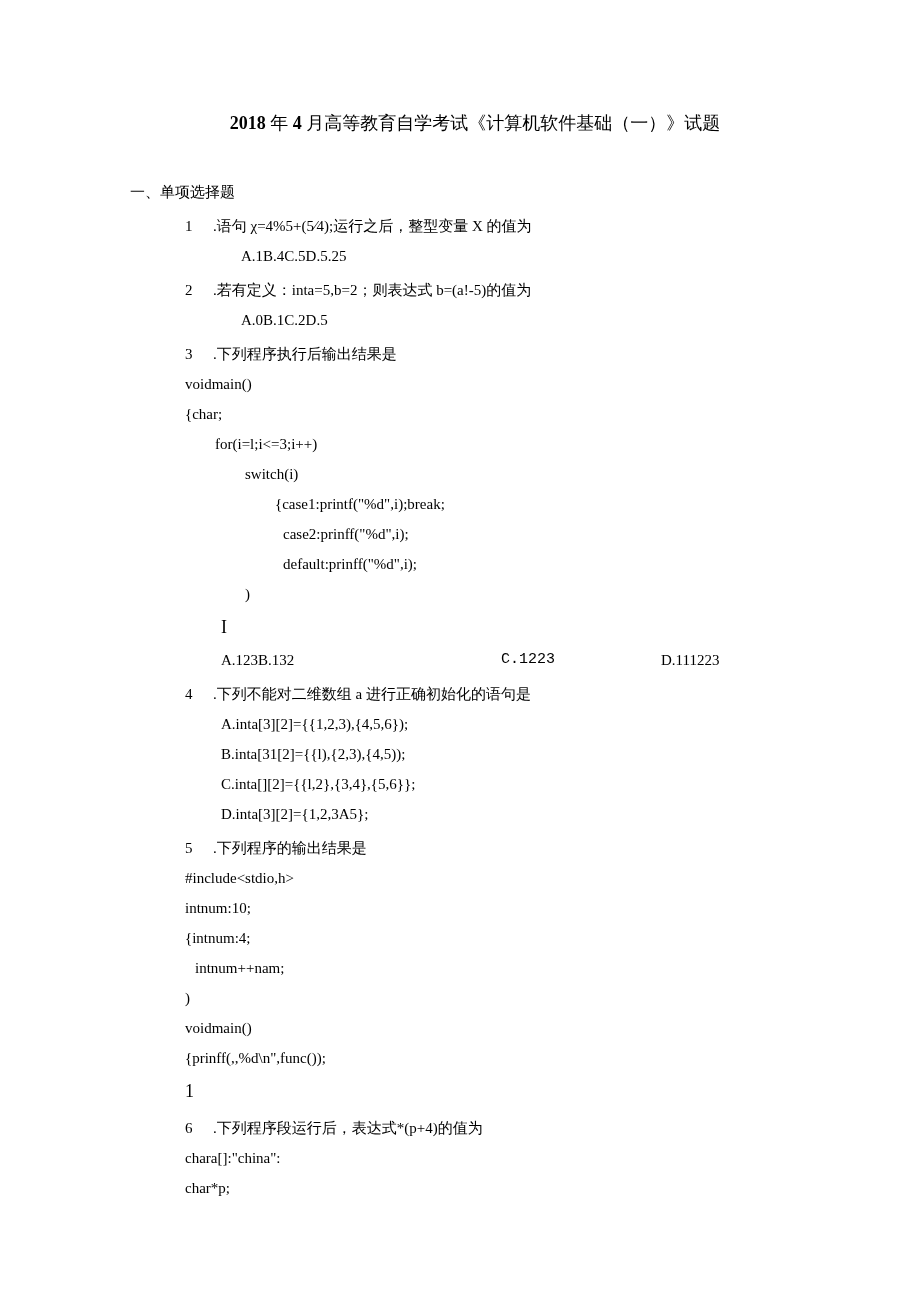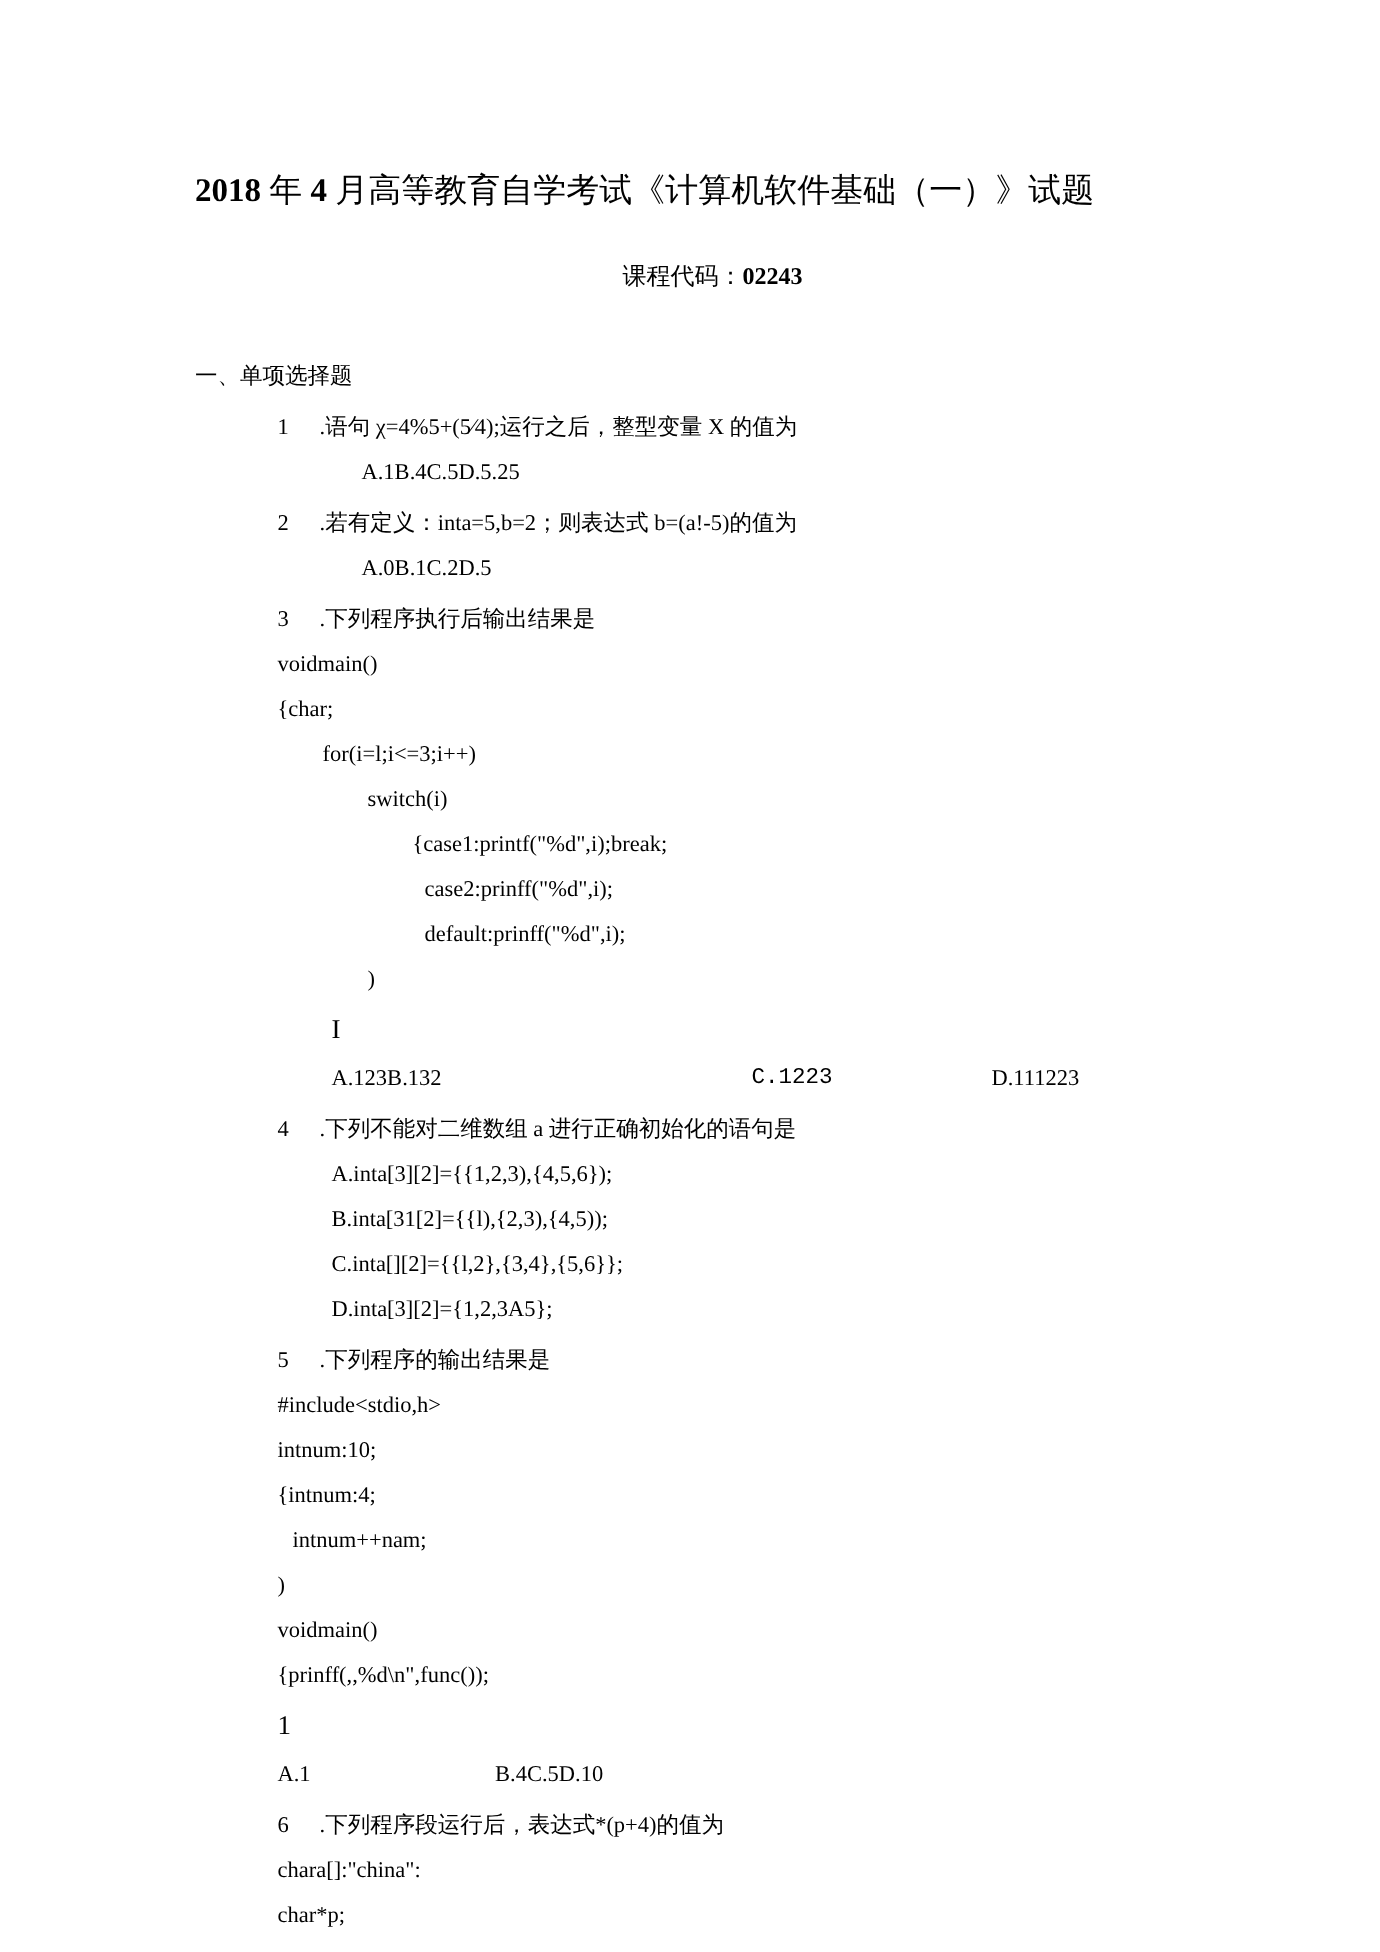--- a/index.html
+++ b/index.html
@@ -9,22 +9,23 @@
     font-family: "SimSun", "宋体", serif;
     color: #000000;
     width: 920px;
   }
   .page {
     padding: 105px 100px 60px 130px;
     font-size: 15px;
     line-height: 2.0;
   }
   .title {
-    font-size: 22px;
-    margin-bottom: 20px;
+    text-align: center;
+    font-size: 18px;
+    margin-bottom: 36px;
   }
   .title .bold {
     font-weight: bold;
   }
   .subtitle {
     text-align: center;
     font-size: 16px;
     margin-bottom: 35px;
   }
   .subtitle .bold {
@@ -66,23 +67,20 @@
 </style>
 </head>
 <body>
 
 <div class="page">
 
   <div class="title">
     <span class="bold">2018</span><span> 年 </span><span class="bold">4</span><span> 月高等教育自学考试《计算机软件基础（一）》试题</span>
   </div>
 
-  <div class="subtitle">
-    <span>课程代码：</span><span class="bold">02243</span>
-  </div>
 
   <div class="section">一、单项选择题</div>
 
   <div class="qlist">
 
     <div class="qitem">
       <div class="qnum">1</div>
       <div class="qtext">.语句 χ=4%5+(5⁄4);运行之后，整型变量 X 的值为</div>
     </div>
     <div class="sub">A.1B.4C.5D.5.25</div>
@@ -126,23 +124,20 @@
       <div class="qtext">.下列程序的输出结果是</div>
     </div>
     <div>#include&lt;stdio,h&gt;</div>
     <div>intnum:10;</div>
     <div>{intnum:4;</div>
     <div style="padding-left:10px">intnum++nam;</div>
     <div>)</div>
     <div>voidmain()</div>
     <div>{prinff(,,%d\n",func());</div>
     <div style="font-size:18px">1</div>
-    <div>
-      <span class="opt-left">A.1</span><span>B.4C.5D.10</span>
-    </div>
 
     <div class="qitem">
       <div class="qnum">6</div>
       <div class="qtext">.下列程序段运行后，表达式*(p+4)的值为</div>
     </div>
     <div>chara[]:"china":</div>
     <div>char*p;</div>
 
   </div>
 </div>

